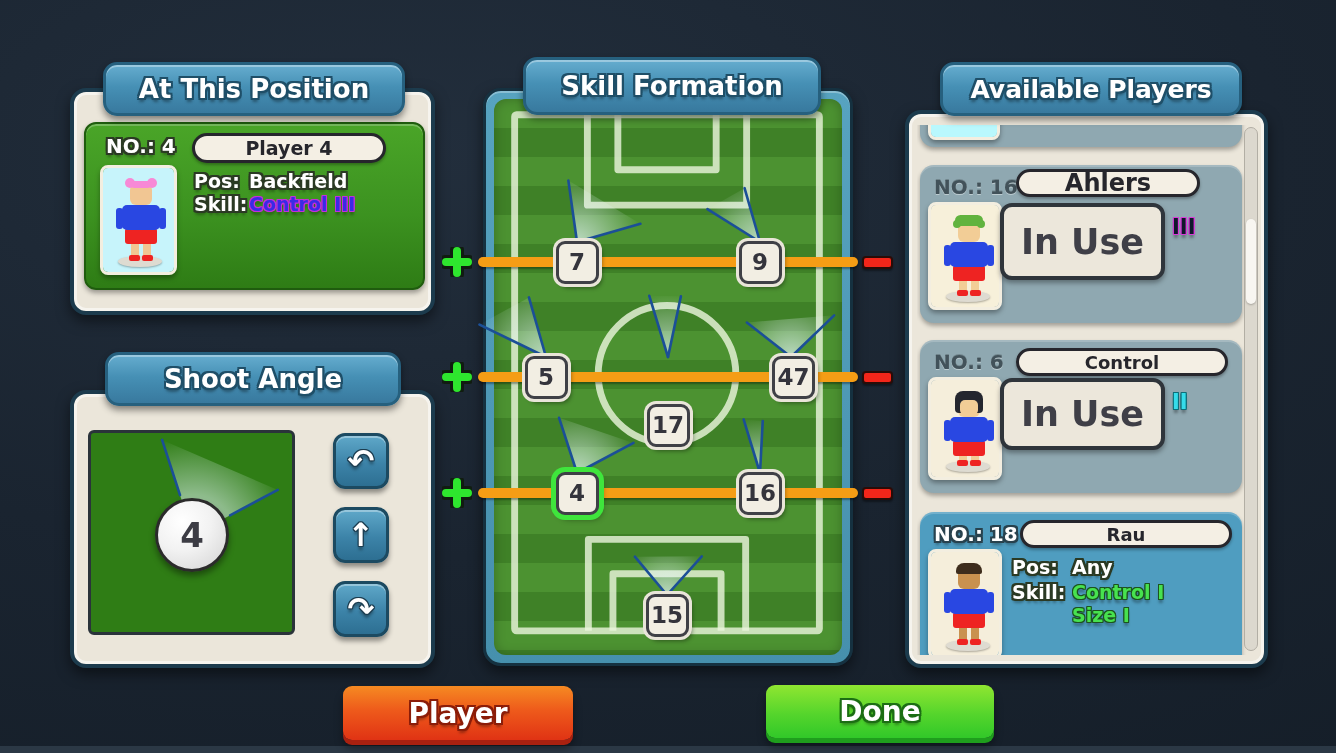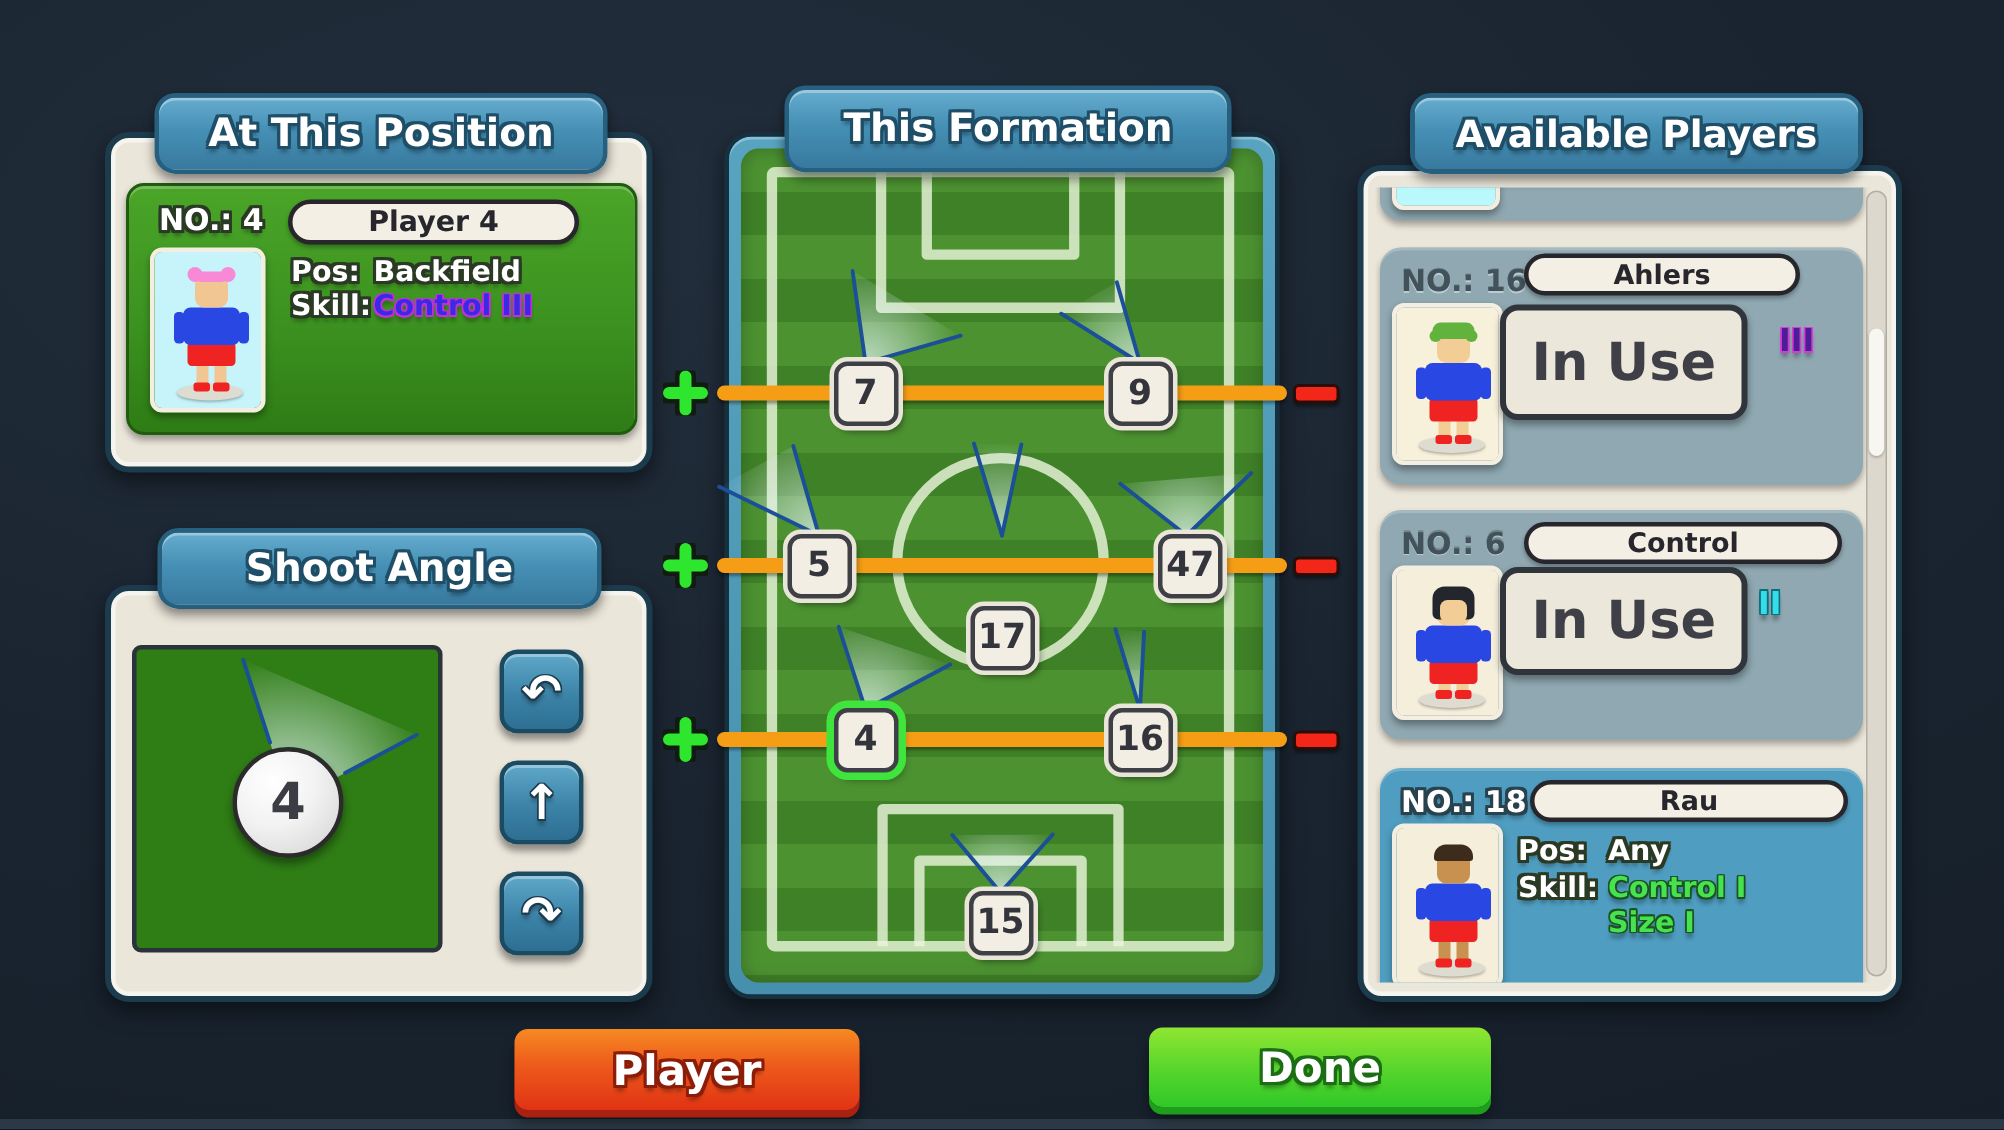--- a/index.html
+++ b/index.html
@@ -168,21 +168,21 @@
         <div class="angle-btn" style="top: 113px;">
           <span class="ot">↑</span>
         </div>
         <div class="angle-btn" style="top: 187px;">
           <span class="ot">↷</span>
         </div>
       </div>
   </section>
 
   <div class="tab" style="left:523px;top:57px;width:292px;height:52px;">
-    <span class="ot">This Formation</span>
+    <span class="ot">Skill Formation</span>
   </div>
   <div id="field-wrap">
     <div id="field">
       <svg id="markings" viewBox="0 0 354 562" preserveAspectRatio="none">
         <g fill="none" stroke="#e9f4da" stroke-opacity="0.82" stroke-width="7" stroke-linejoin="round">
           <rect x="21" y="16" width="310" height="525" rx="2"></rect>
           <path d="M95 16 V108 H257 V16"></path>
           <path d="M126 16 V72 H226 V16"></path>
           <circle cx="176" cy="280" r="70"></circle>
           <path d="M96 541 V448 H256 V541"></path>
@@ -288,42 +288,42 @@
   <section class="panel" style="left:905px;top:110px;width:363px;height:558px;">
     <div id="list-viewport">
       <div id="list-cards">
           <div class="pcard" style="top: -128px; height: 150px;">
             <div class="avatar-frame" style="left: 8px; top: 93px; width: 72px; height: 50px;">
               <div class="fig" style="background: radial-gradient(60% 55% at 50% 10%, rgba(255, 255, 255, 0.95), rgba(255, 255, 255, 0) 70%) rgb(185, 248, 253);"></div>
             </div>
           </div>
           <div class="pcard" style="top: 40px; height: 158px;">
             <div class="no-dark">NO.: 16</div>
-            <div class="name-pill" style="left: 96px; top: 4px; width: 184px; height: 28px; font-size: 18px;">
+            <div class="name-pill" style="left: 96px; top: 4px; width: 184px; height: 28px; font-size: 24px;">
               <span>Ahlers</span>
             </div>
             <div class="avatar-frame" style="left: 8px; top: 37px; width: 74px; height: 108px;">
               <div class="fig" style="background: rgb(247, 240, 218);">
                 <div style="left: 15px; bottom: 5px; width: 44px; height: 11px; border-radius: 50%; background: rgb(222, 219, 209); box-shadow: rgba(0, 0, 0, 0.3) 0px 1px 2px;"></div>
                 <div style="left: 28px; bottom: 14px; width: 8px; height: 15px; background: rgb(242, 205, 150);"></div>
                 <div style="left: 40px; bottom: 14px; width: 8px; height: 15px; background: rgb(242, 205, 150);"></div>
                 <div style="left: 26px; bottom: 11px; width: 11px; height: 6px; background: rgb(238, 35, 34); border-radius: 2px;"></div>
                 <div style="left: 39px; bottom: 11px; width: 11px; height: 6px; background: rgb(238, 35, 34); border-radius: 2px;"></div>
                 <div style="left: 22px; top: 60px; width: 32px; height: 16px; background: rgb(238, 35, 34); border-radius: 3px;"></div>
                 <div style="left: 13px; top: 40px; width: 7px; height: 21px; background: rgb(41, 71, 226); border-radius: 3px;"></div>
                 <div style="left: 56px; top: 40px; width: 7px; height: 21px; background: rgb(41, 71, 226); border-radius: 3px;"></div>
                 <div style="left: 19px; top: 37px; width: 38px; height: 25px; background: rgb(41, 71, 226); border-radius: 5px;"></div>
                 <div style="left: 27px; top: 16px; width: 22px; height: 21px; background: rgb(242, 205, 150); border-radius: 6px;"></div>
                 <div style="left: 24px; top: 10px; width: 28px; height: 11px; background: rgb(97, 179, 62); border-radius: 10px;"></div>
                 <div style="left: 22px; top: 15px; width: 8px; height: 8px; background: rgb(97, 179, 62); border-radius: 50%;"></div>
                 <div style="left: 46px; top: 15px; width: 8px; height: 8px; background: rgb(97, 179, 62); border-radius: 50%;"></div>
               </div>
             </div>
             <div class="stamp" style="left: 80px; top: 38px; width: 165px; height: 77px;">In Use</div>
-            <div class="level ot" style="left: 252px; top: 50px; color: #4c1d95; margin-left: 14px; --oc: #d83ad8; --ow: 1px;">III</div>
+            <div class="level ot" style="left: 252px; top: 50px; color: #0f172a; --oc: #d83ad8; --ow: 1px;">III</div>
           </div>
           <div class="pcard" style="top: 215px; height: 153px;">
             <div class="no-dark">NO.: 6</div>
             <div class="name-pill" style="left: 96px; top: 8px; width: 212px; height: 28px; font-size: 18px;">
               <span>Control</span>
             </div>
             <div class="avatar-frame" style="left: 8px; top: 37px; width: 74px; height: 103px;">
               <div class="fig" style="background: rgb(245, 238, 219);">
                 <div style="left: 15px; bottom: 5px; width: 44px; height: 11px; border-radius: 50%; background: rgb(222, 219, 209); box-shadow: rgba(0, 0, 0, 0.3) 0px 1px 2px;"></div>
                 <div style="left: 28px; bottom: 14px; width: 8px; height: 15px; background: rgb(242, 205, 150);"></div>

